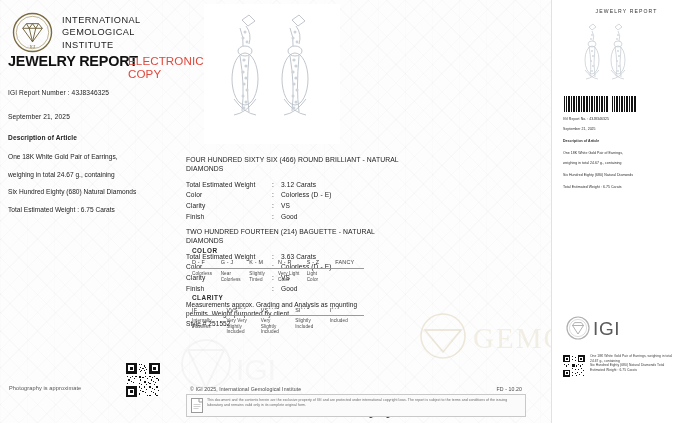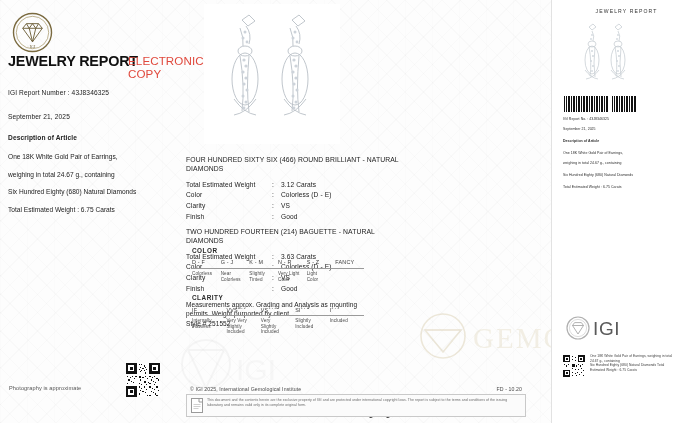--- a/index.html
+++ b/index.html
@@ -188,20 +188,25 @@
         <circle cx="22" cy="22" r="20.4" fill="none" stroke="#7a6a3f" stroke-width="1.5"></circle>
         <circle cx="22" cy="22" r="17.4" fill="none" stroke="#9a8a55" stroke-width=".7"></circle>
         <g stroke="#6d5f38" stroke-width="1" fill="none">
           <path d="M11.5 17.5 L32.5 17.5 L22 32 Z"></path>
           <path d="M11.5 17.5 L15.5 12.5 L28.5 12.5 L32.5 17.5"></path>
           <path d="M15.5 12.5 L18.5 17.5 L22 12.5 L25.5 17.5 L28.5 12.5"></path>
           <path d="M18.5 17.5 L22 32 L25.5 17.5"></path>
         </g>
         <text x="22" y="38.6" text-anchor="middle" font-family="Liberation Serif, serif" font-size="4.4" fill="#6d5f38">IGI</text>
       </svg>
+      <div class="org">
+        <div>INTERNATIONAL</div>
+        <div>GEMOLOGICAL</div>
+        <div>INSTITUTE</div>
+      </div>
     </div>
 
     <div class="report-title">JEWELRY REPORT</div>
     <div class="electronic">ELECTRONIC COPY</div>
 
     <div class="lbl reportno">IGI Report Number : 43J8346325</div>
     <div class="lbl repdate">September 21, 2025</div>
     <div class="lbl descr-head">Description of Article</div>
 
     <div class="desc-lines">

